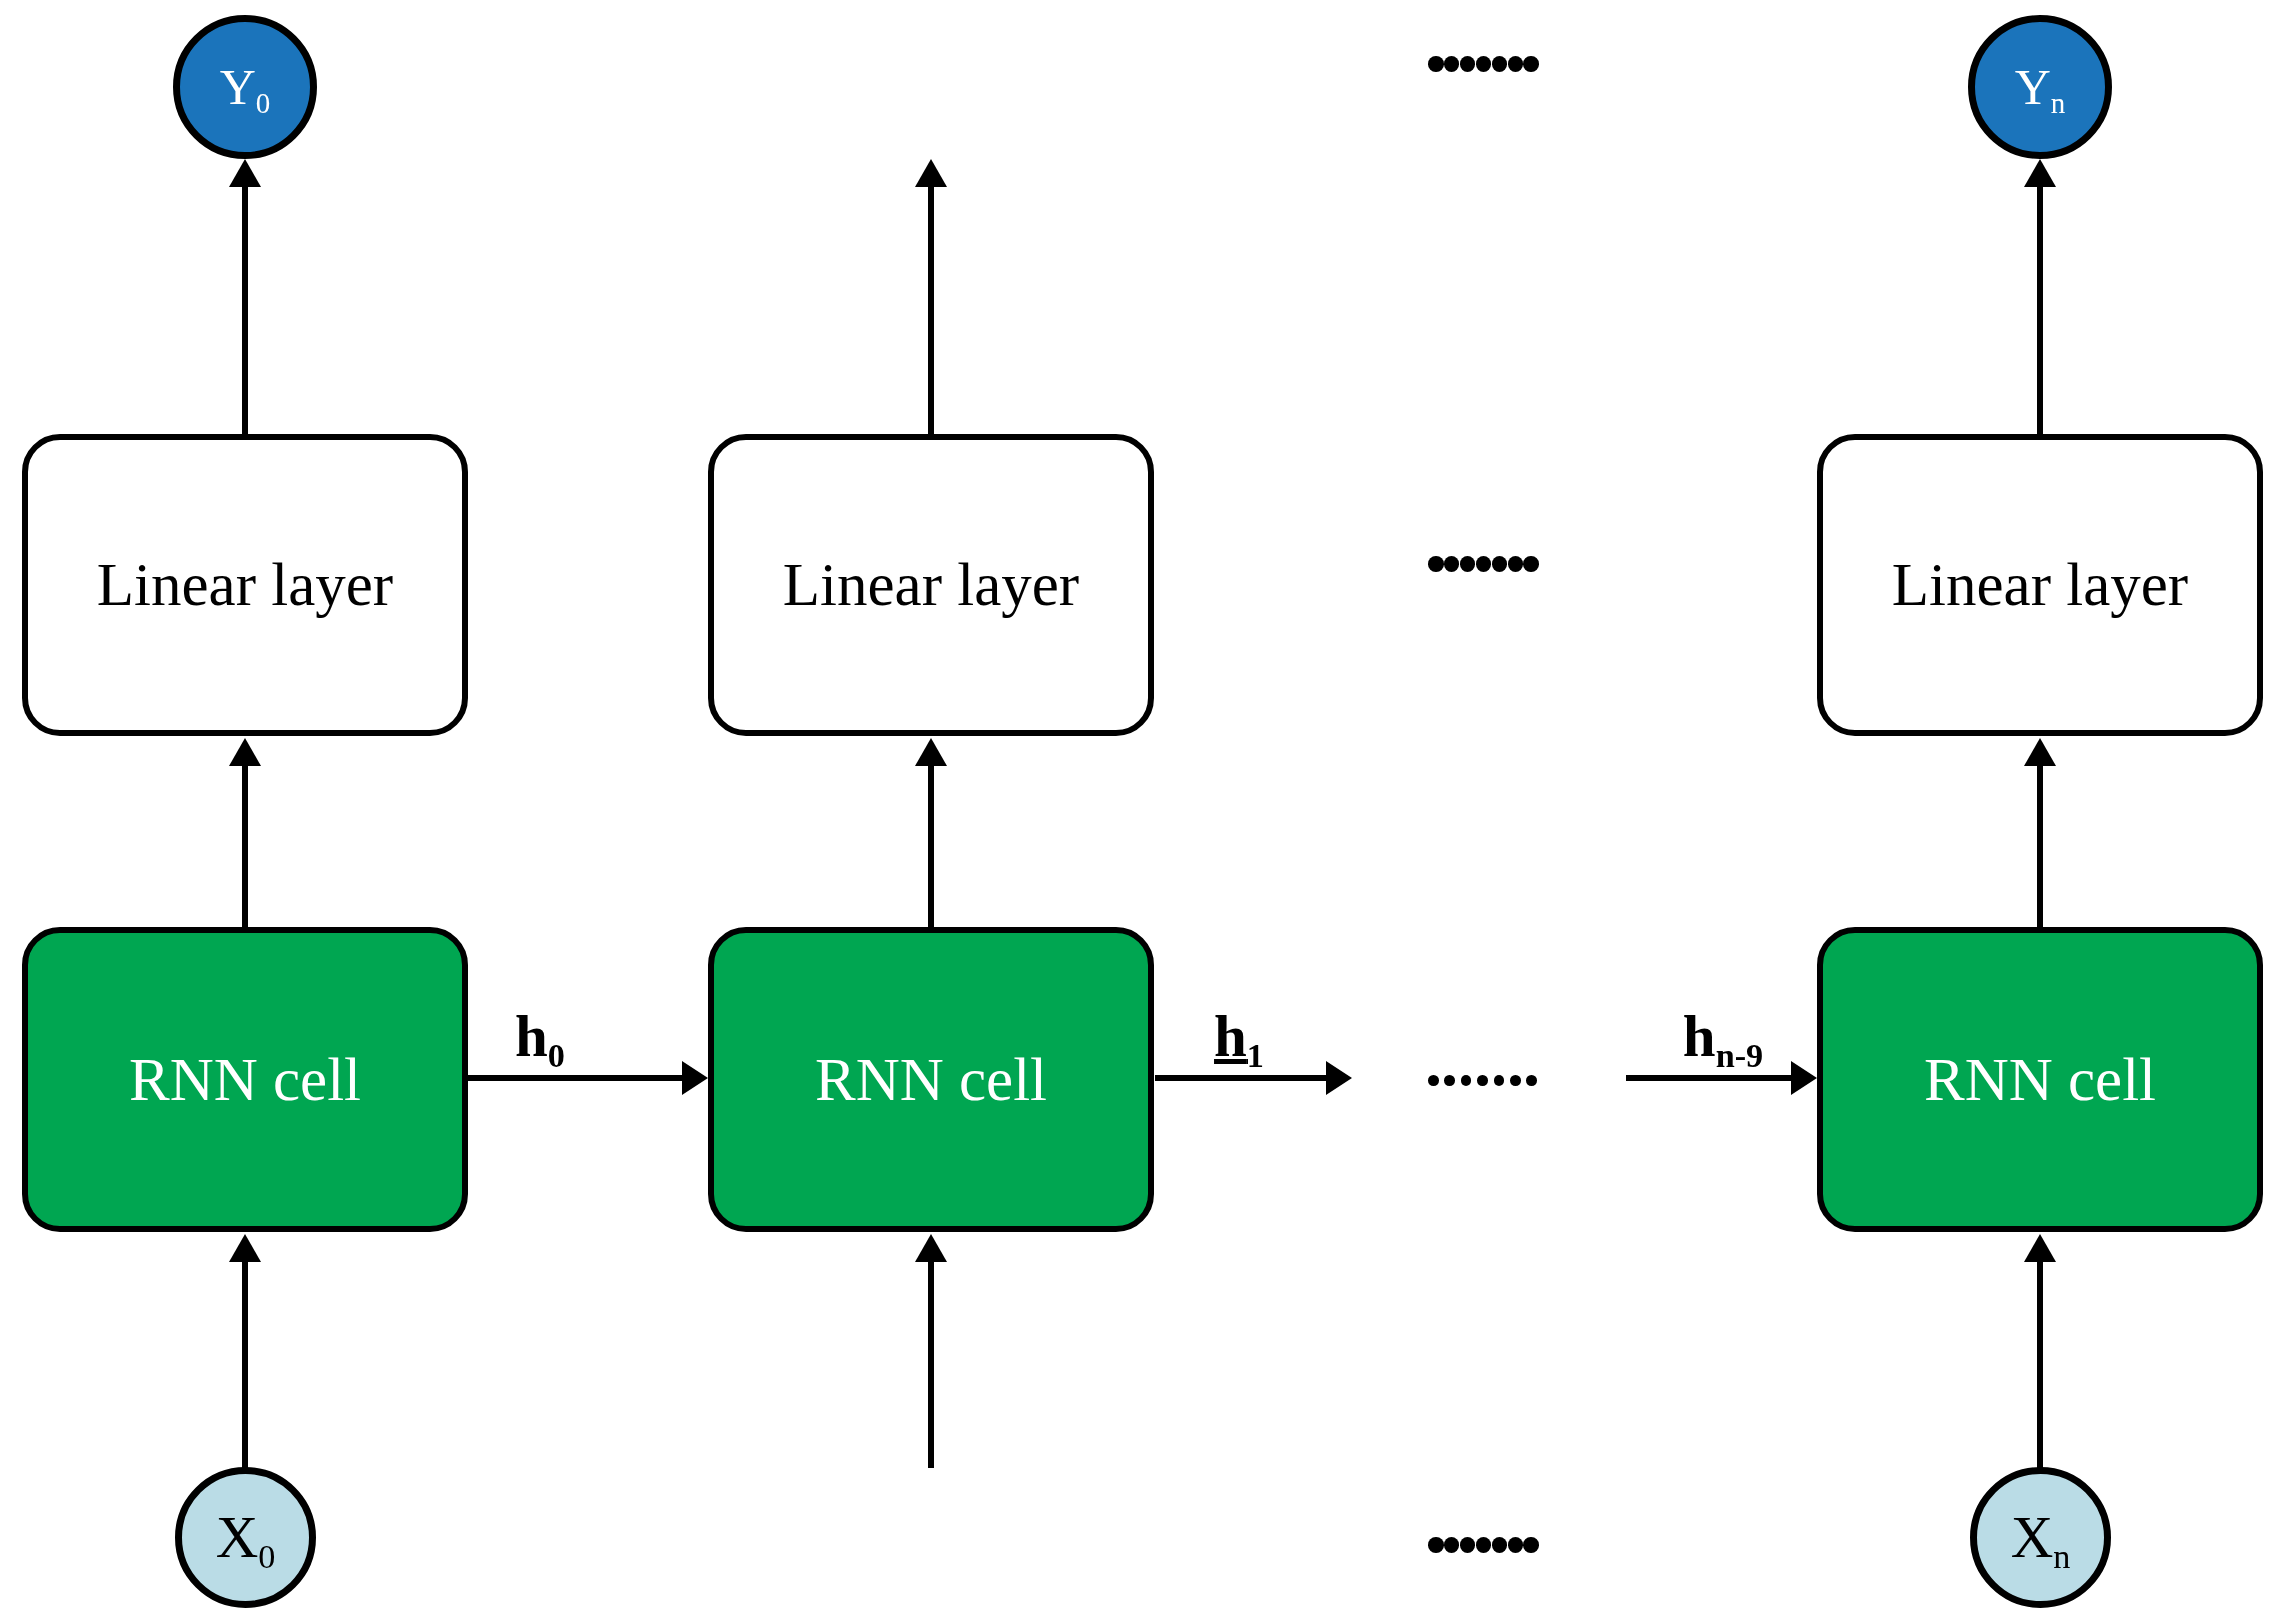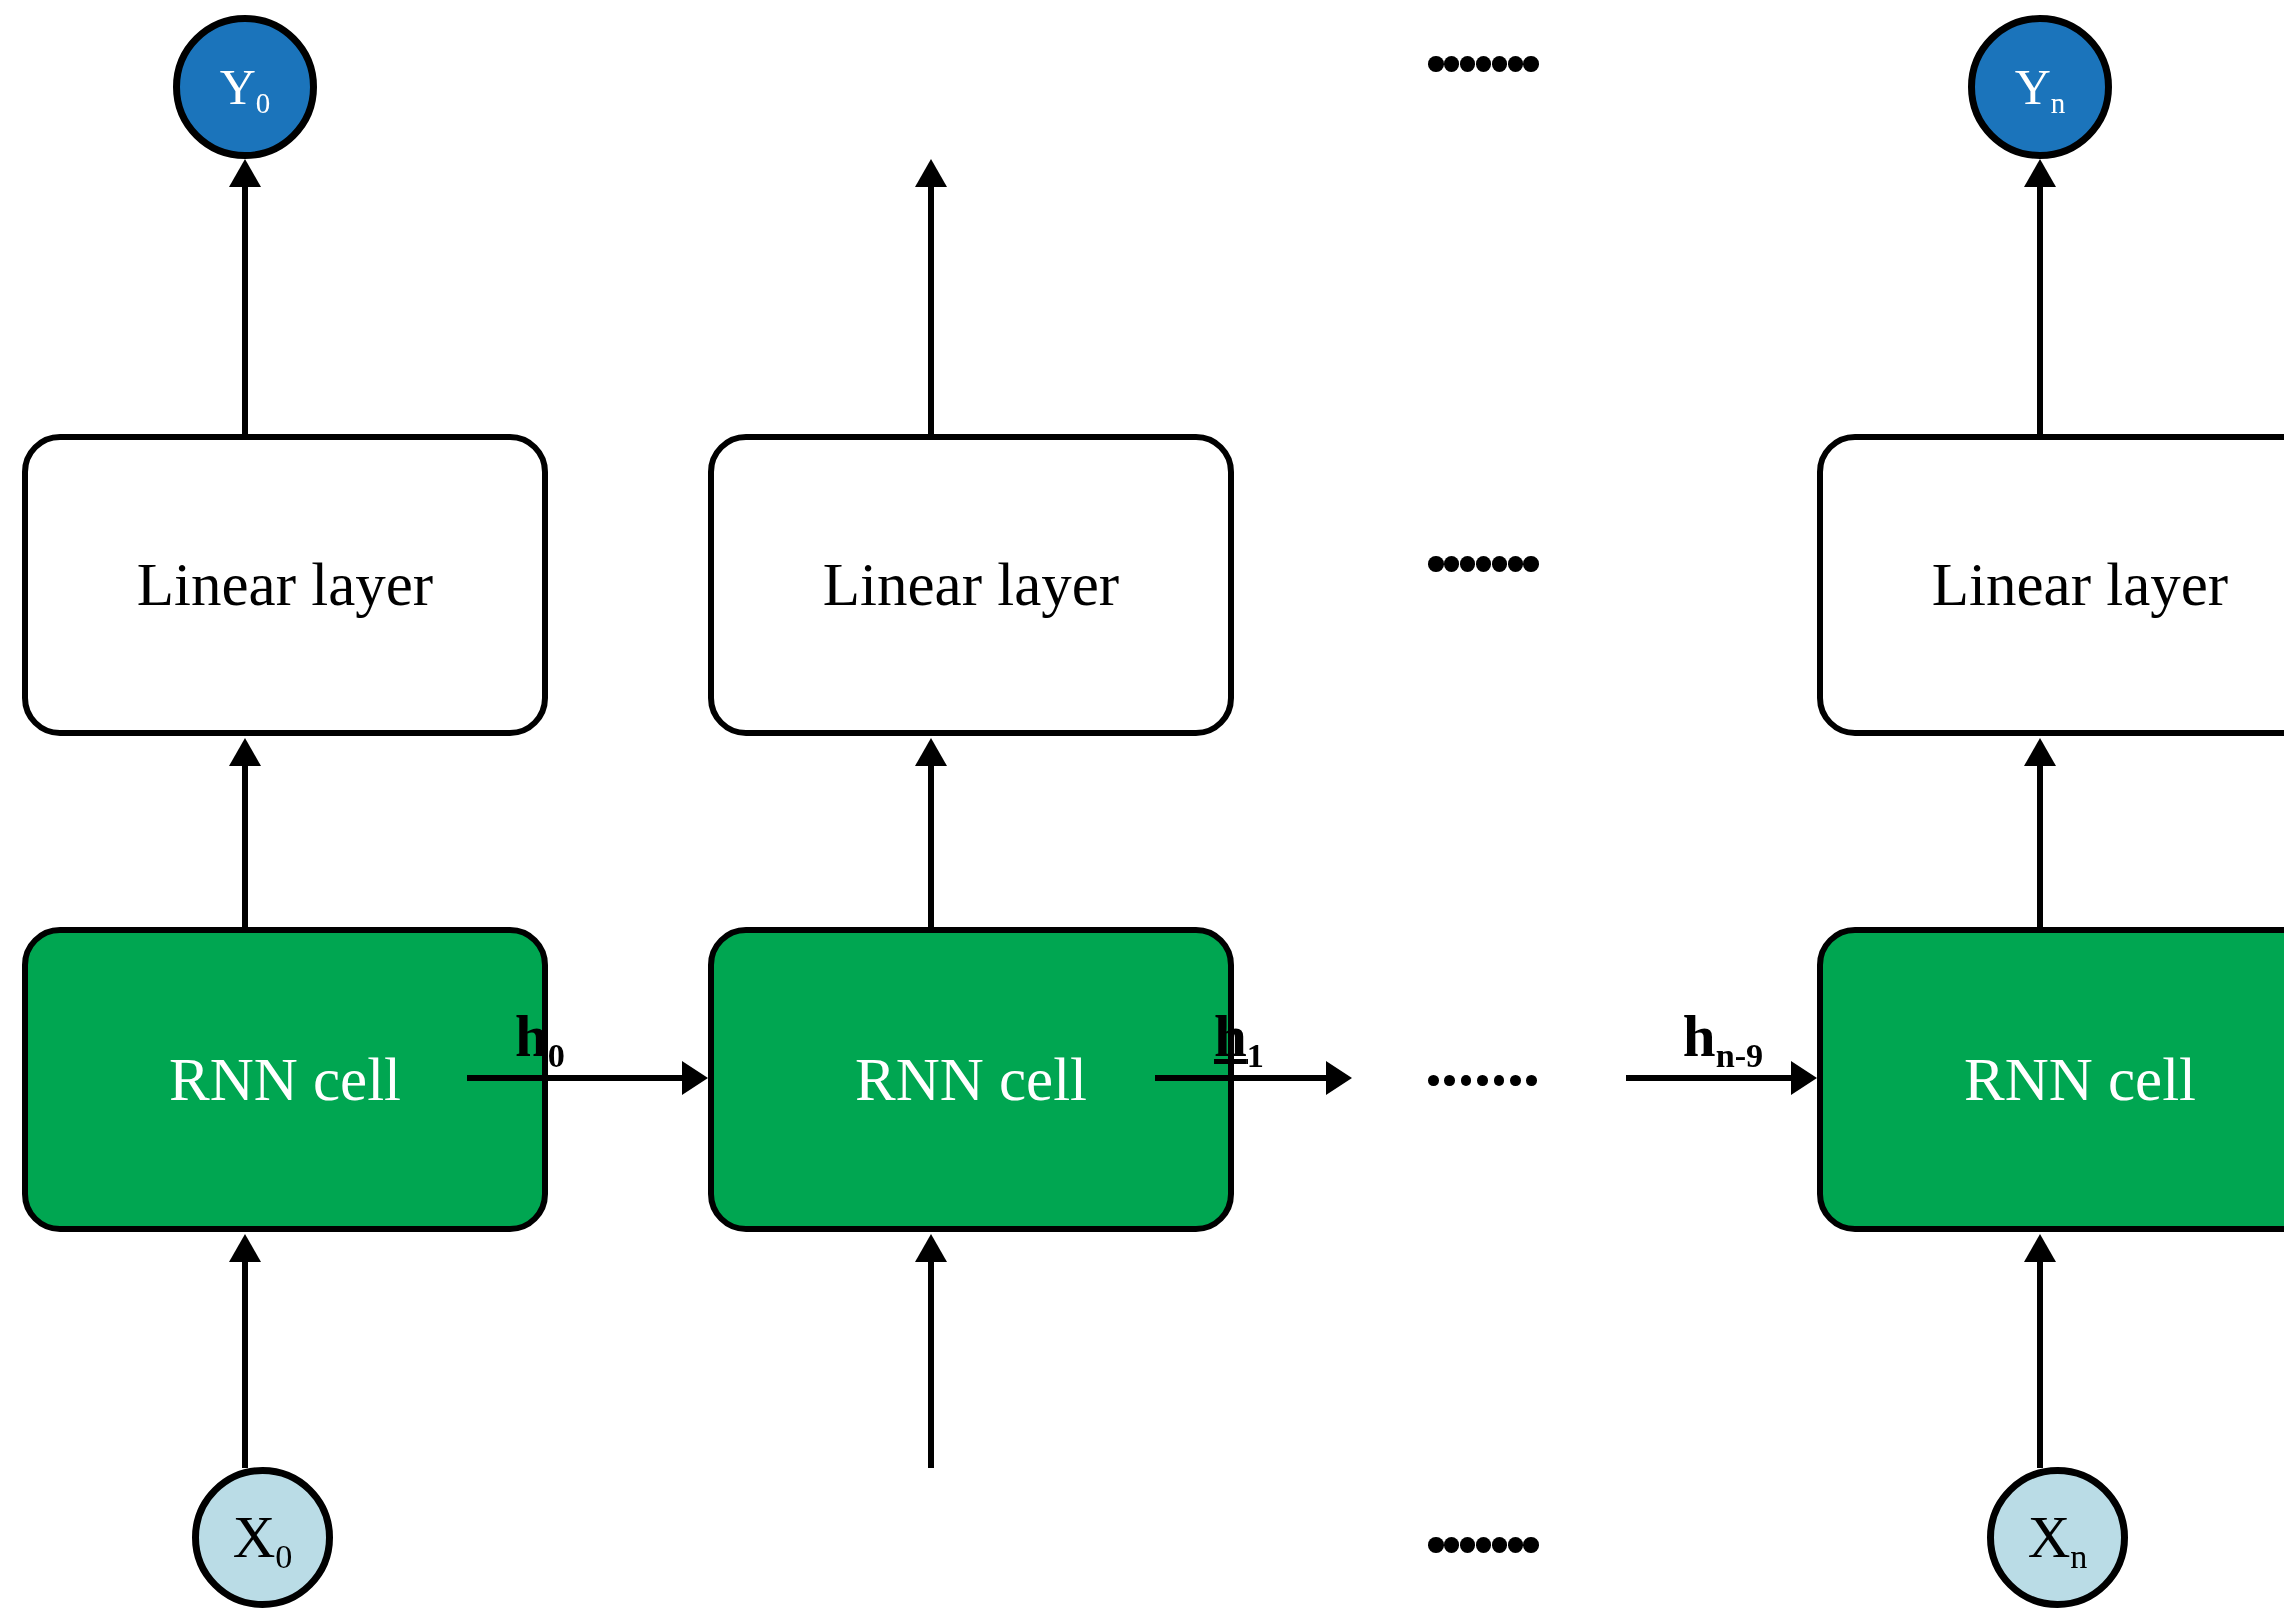--- a/index.html
+++ b/index.html
@@ -29,33 +29,33 @@
     justify-content: center;
   }
   .y-node {
     top: 14.7px; left: 151px;
     width: 144px; height: 144px;
     background: var(--output-node-fill, #1B74BB);
     color: #ffffff;
     font-size: 50px;
   }
   .x-node {
-    top: 1467px; left: 170px;
+    top: 1467px; left: 153px;
     width: 141px; height: 141px;
     background: var(--input-node-fill, #BADCE6);
     color: #000000;
     font-size: 59px;
   }
 
   
   .box {
     position: absolute;
     left: 0;
     box-sizing: border-box;
-    width: 526px;
+    width: 446px;
     border: 6.5px solid #000;
     border-radius: 38px;
     display: flex;
     align-items: center;
     justify-content: center;
     font-size: 61px;
   }
   .linear-box {
     top: 434px; height: 302px;
     background: var(--linear-layer-fill, #FFFFFF);

